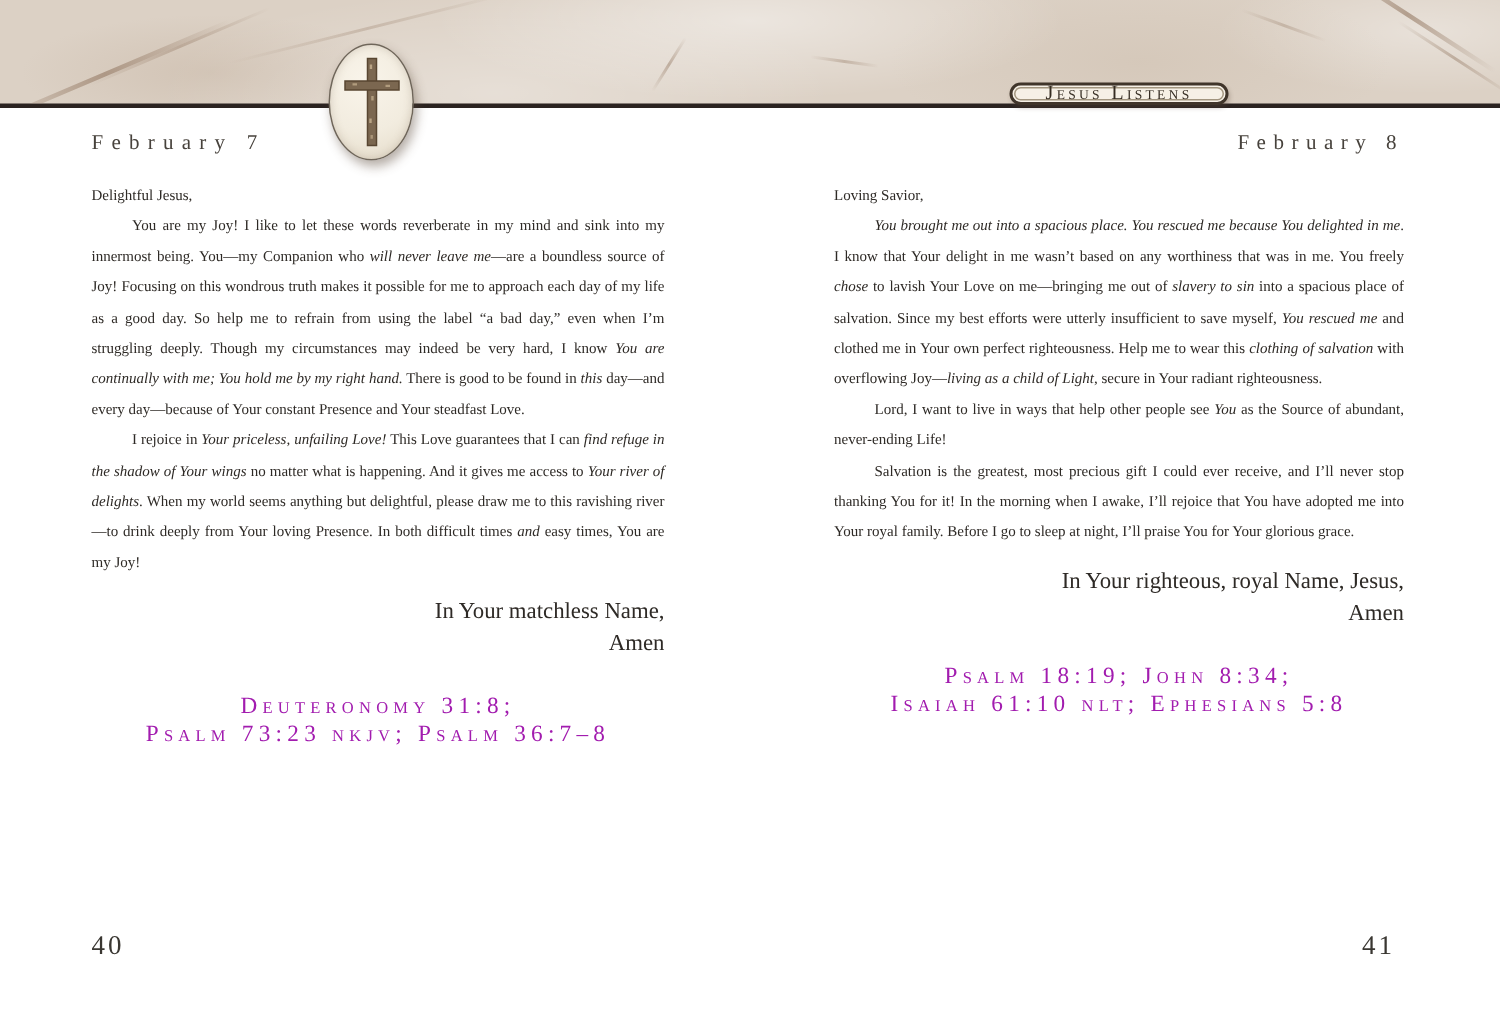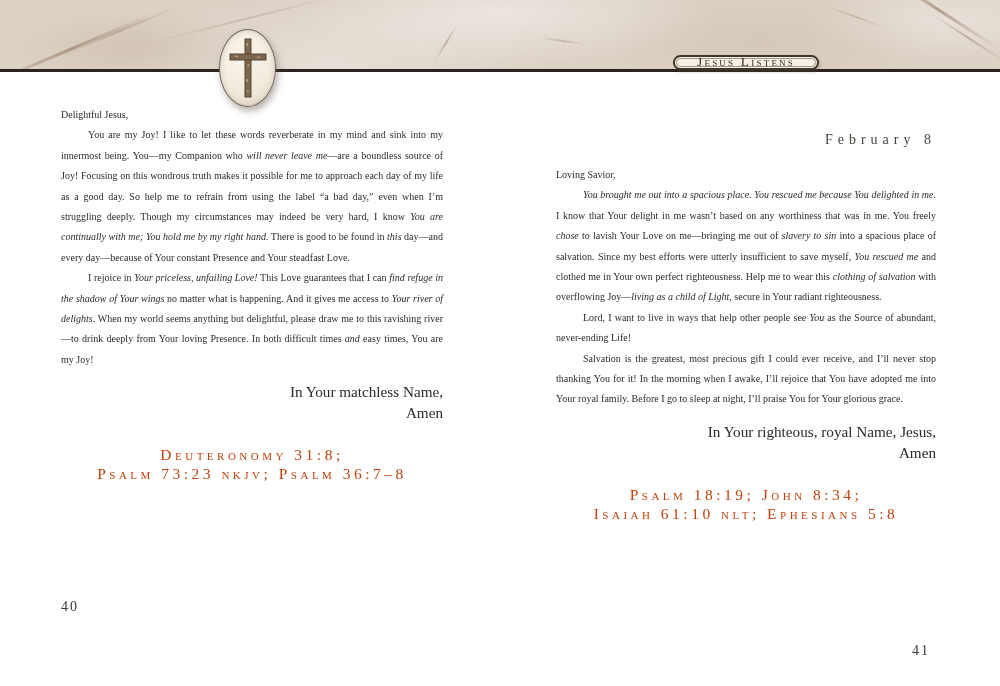--- a/index.html
+++ b/index.html
@@ -55,41 +55,41 @@
   .badge::before{
     content:"";position:absolute;inset:1px;border:1px solid #a2957f;
     border-radius:9px;pointer-events:none;
   }
   .badge-title{
     font-variant:small-caps;font-size:13.5px;letter-spacing:2.2px;
     color:var(--badge-text);line-height:1;position:relative;top:-1px;
   }
   .page{position:absolute;top:88px;width:382px;}
   .page-left{left:61px;}
-  .page-right{left:556px;width:380px;margin-top:44px;}
+  .page-right{left:556px;width:380px;}
   .entry-date{
     font-size:14px;letter-spacing:5.5px;color:var(--date-text);line-height:16px;
   }
   .page-right .entry-date{text-align:right;letter-spacing:5px;}
   .body-text{
     margin-top:17px;font-size:10px;line-height:20.4px;text-align:justify;
     color:var(--body-text);
   }
   .body-text p{margin:0;}
   .body-text p.para{text-indent:27px;}
   .body-text em{font-style:italic;}
   .closing{
     margin-top:11px;text-align:right;font-size:15.2px;line-height:21px;
   }
   .refs{
     margin-top:22px;text-align:center;font-variant:small-caps;
-    font-size:15.5px;letter-spacing:3.5px;line-height:19px;color:#c2410c;
+    font-size:15.5px;letter-spacing:3.5px;line-height:19px;color:#a21caf;
   }
   .pagenum{
-    position:absolute;top:511px;font-size:14px;letter-spacing:2px;color:#3a3732;
+    position:absolute;top:532px;font-size:18px;letter-spacing:2px;color:#3a3732;
   }
   .page-left .pagenum{left:0;}
   .page-right .pagenum{right:6px;}
 </style>
 </head>
 <body>
 
 <div class="banner">
   <div class="vein v1"></div>
   <div class="vein v2"></div>
@@ -112,20 +112,21 @@
     <rect x="31" y="19.5" width="3" height="1.5" fill="#c9b492" opacity="0.7"></rect>
     <rect x="21" y="53" width="1.6" height="2.5" fill="#c9b492" opacity="0.6"></rect>
   </svg>
 </div>
 
 <div class="badge">
   <span class="badge-title">Jesus Listens</span>
 </div>
 
 <div class="page page-left">
+  <div class="entry-date">February 7</div>
   <div class="body-text">
       <p>Delightful Jesus,</p>
       <p class="para"><span>You are my Joy! I like to let these words reverberate in my mind and sink into my innermost being. You—my Companion who </span><em>will never leave me</em><span>—are a boundless source of Joy! Focusing on this wondrous truth makes it possible for me to approach each day of my life as a good day. So help me to refrain from using the label “a bad day,” even when I’m struggling deeply. Though my circumstances may indeed be very hard, I know </span><em>You are continually with me; You hold me by my right hand.</em><span> There is good to be found in </span><em>this</em><span> day—and every day—because of Your constant Presence and Your steadfast Love.</span></p>
       <p class="para"><span>I rejoice in </span><em>Your priceless, unfailing Love!</em><span> This Love guarantees that I can </span><em>find refuge in the shadow of Your wings</em><span> no matter what is happening. And it gives me access to </span><em>Your river of delights</em><span>. When my world seems anything but delightful, please draw me to this ravishing river—to drink deeply from Your loving Presence. In both difficult times </span><em>and</em><span> easy times, You are my Joy!</span></p>
     </div>
   <div class="closing">
     <div>In Your matchless Name,</div>
     <div>Amen</div>
   </div>
   <div class="refs">

